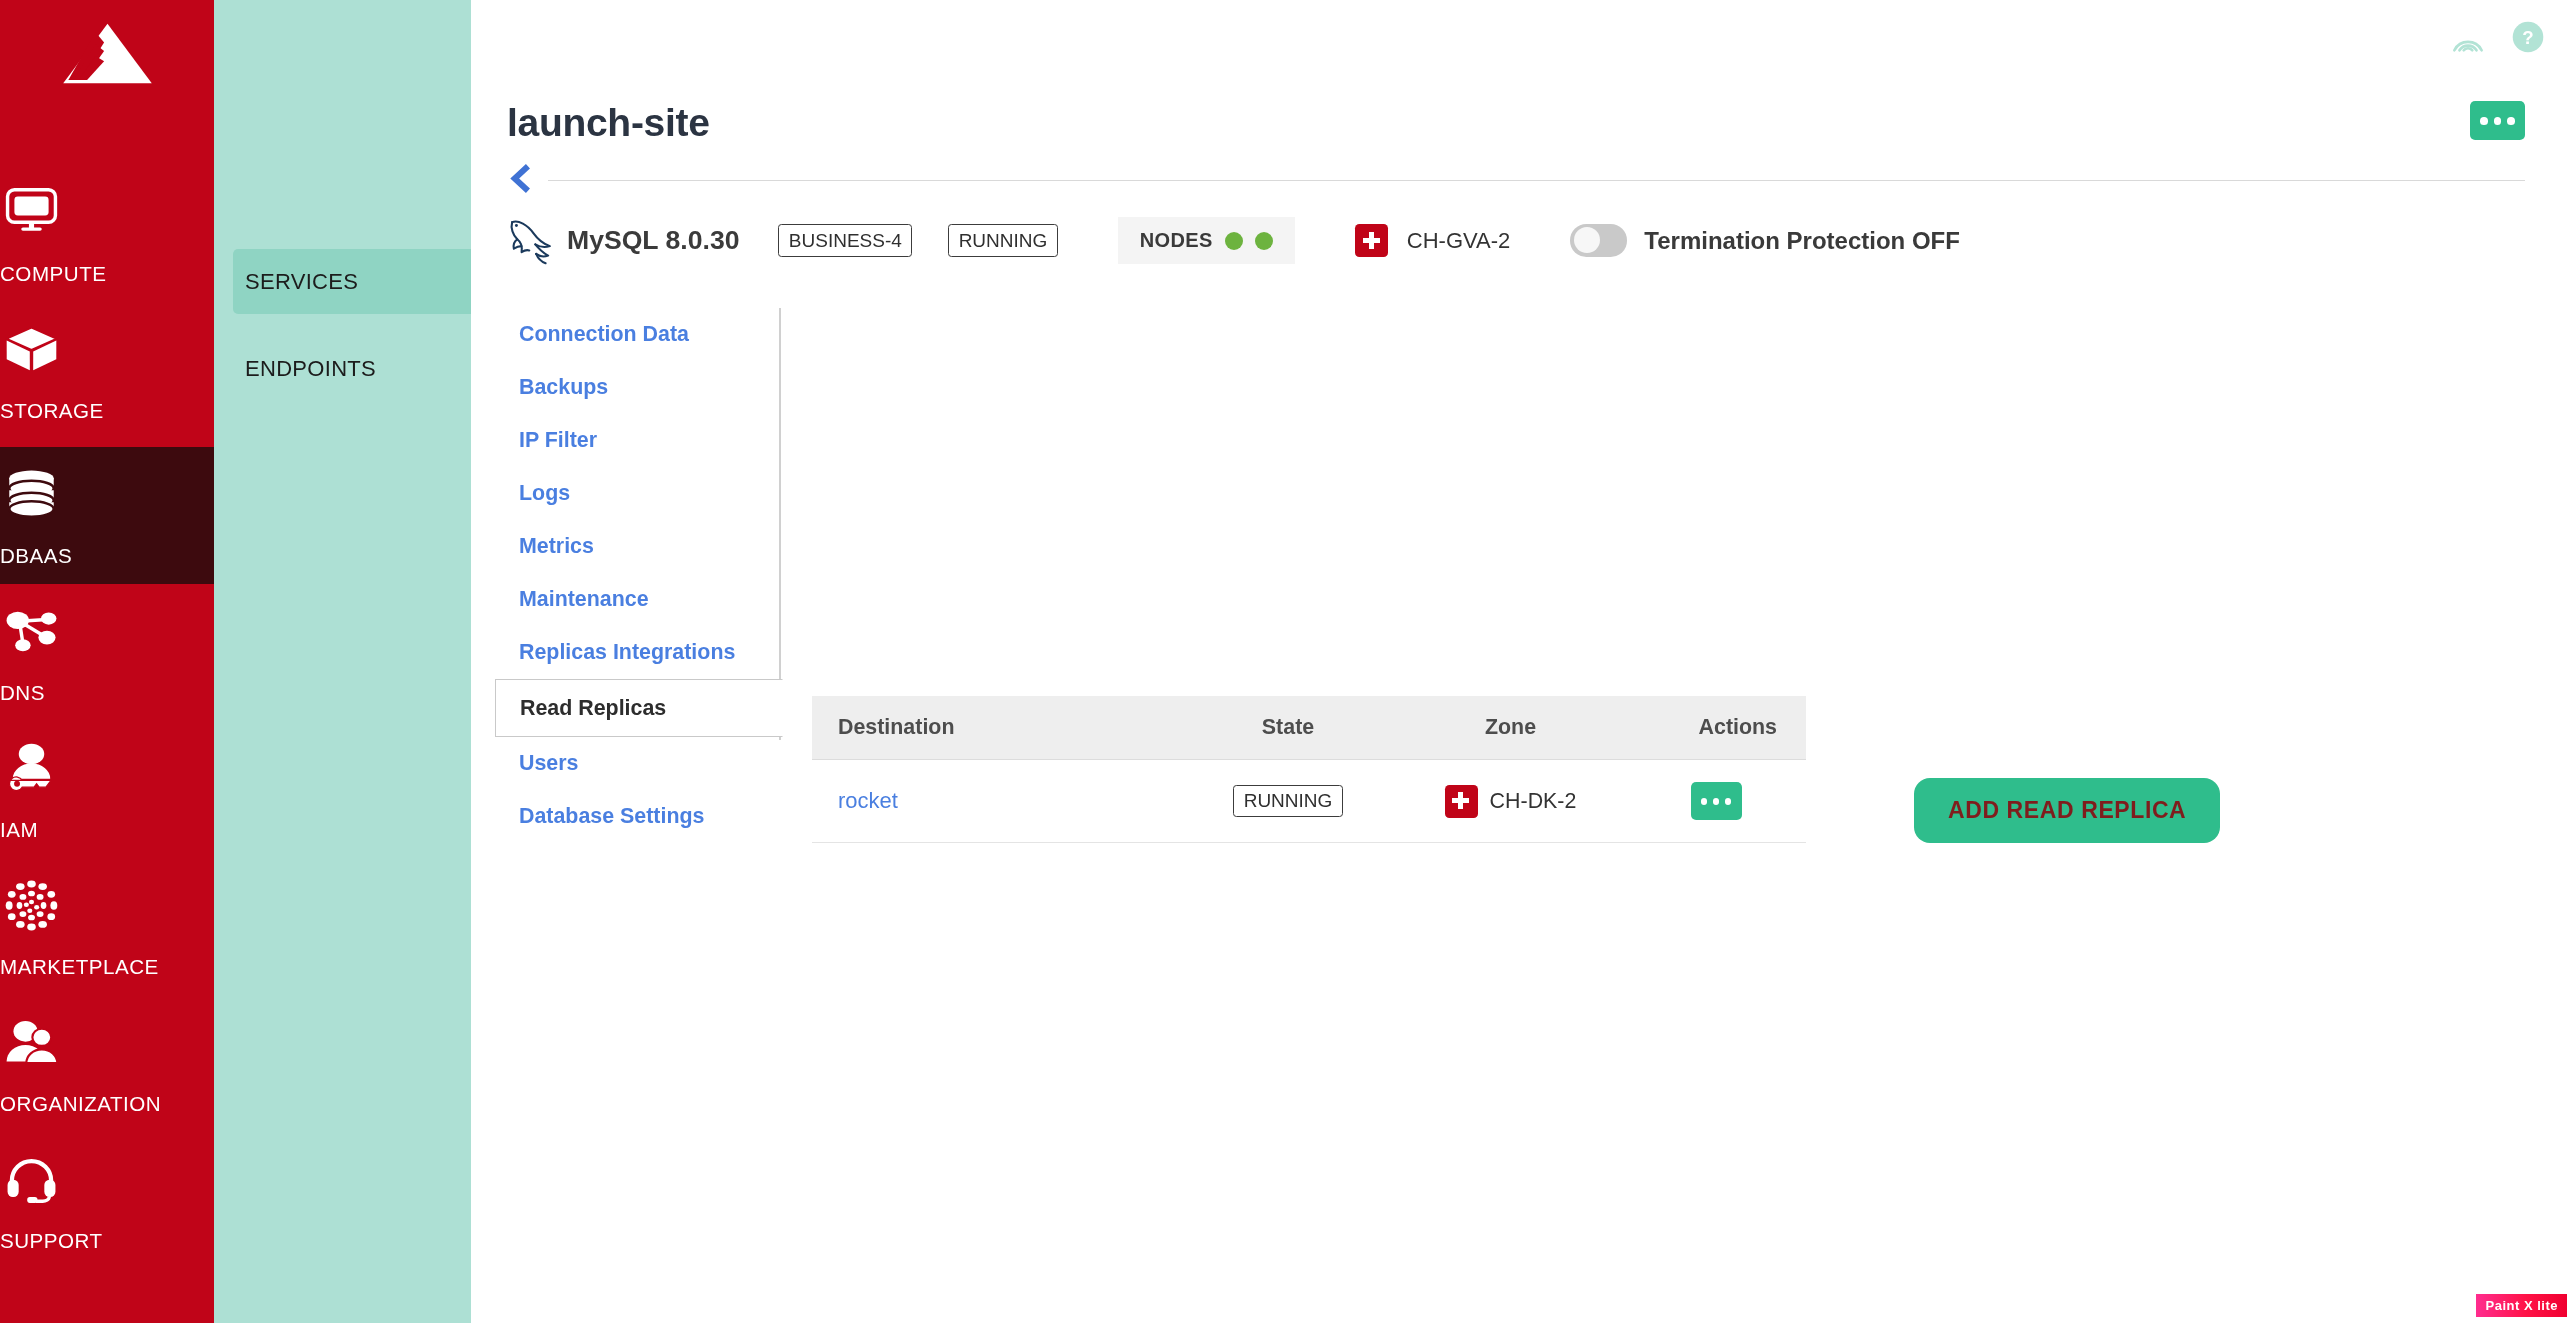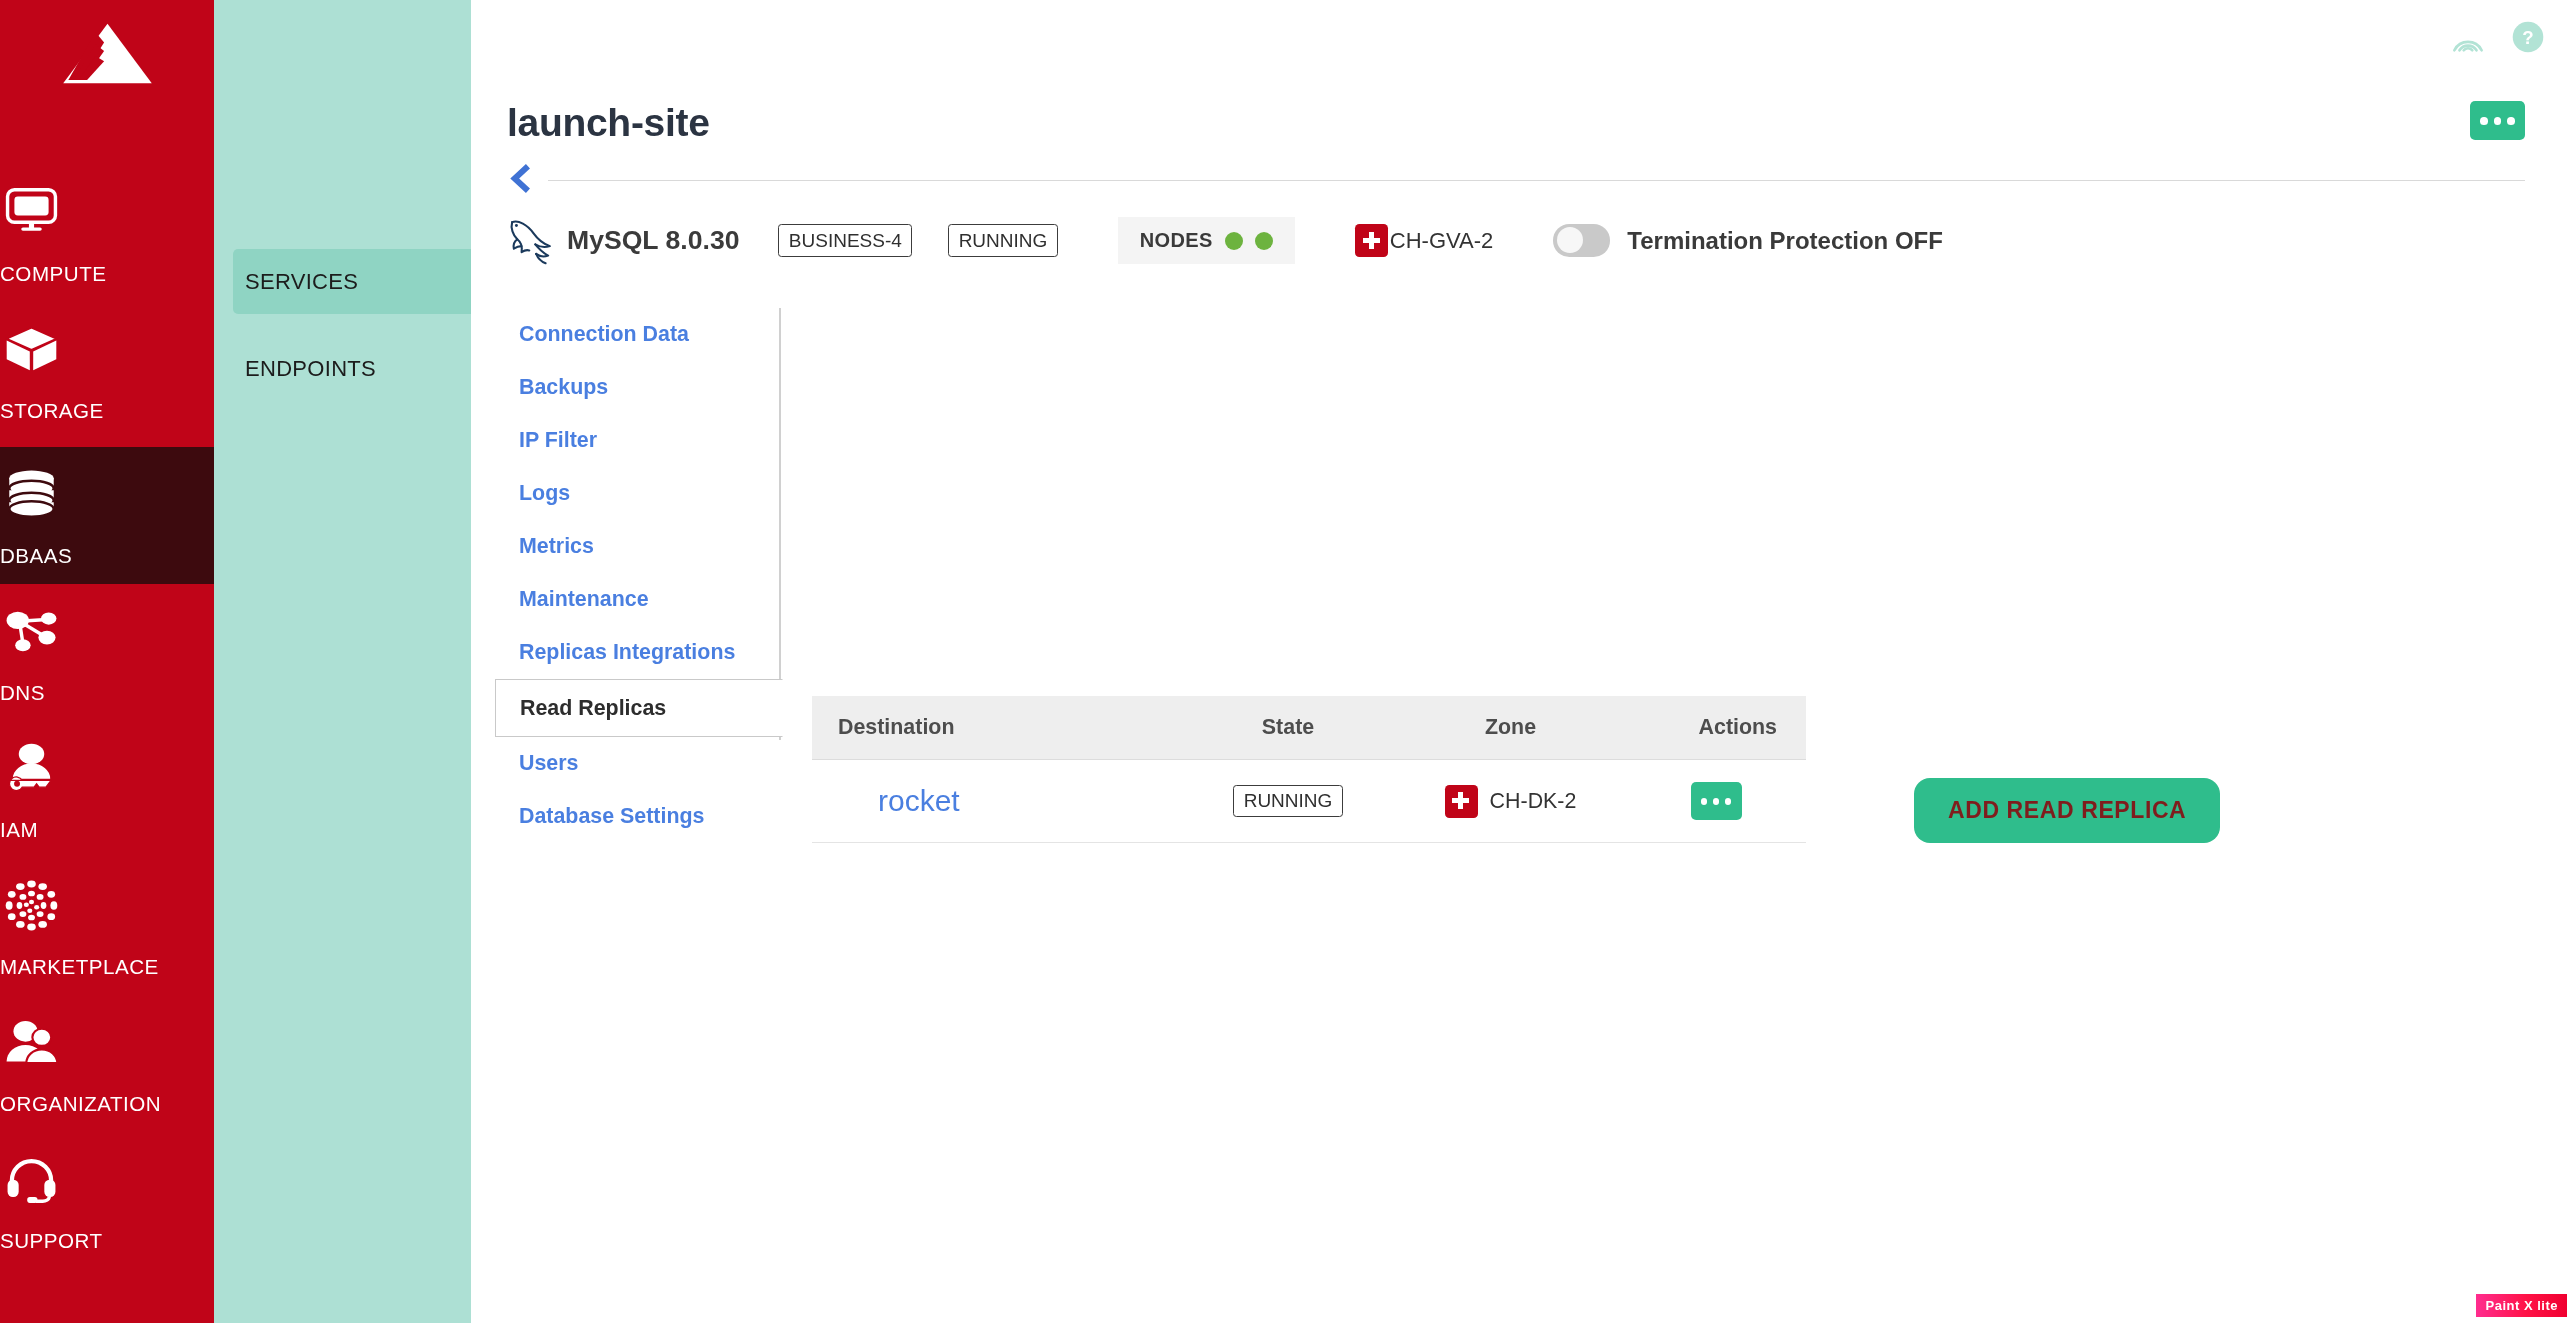--- a/index.html
+++ b/index.html
@@ -73,21 +73,21 @@
     border: 1.7px solid #3c3c3c; border-radius: 3.4px; padding: 4.3px 9.4px;
     font-size: 19px; color: #2f2f2f; white-space: nowrap; background: #fff;
   }
   .gap-42 { width: 36px; flex: 0 0 36px; }
   .gap-70 { width: 60px; flex: 0 0 60px; }
   .nodes-box {
     background: #f4f4f4; padding: 12px 22px; display: flex; align-items: center; gap: 12px;
   }
   .nodes-label { font-size: 20px; font-weight: bold; color: #3a3a3a; letter-spacing: 0.4px; }
   .node-dot { width: 18px; height: 18px; border-radius: 50%; background: #6db33f; display: block; }
-  .zone-chip { display: flex; align-items: center; gap: 2px; }
+  .zone-chip { display: flex; align-items: center; gap: 19px; }
   .flag-ch {
     width: 33px; height: 33px; background: #c00418; border-radius: 4.3px;
     position: relative; flex: 0 0 33px;
   }
   .flag-ch::before, .flag-ch::after {
     content: ""; position: absolute; background: #fff;
   }
   .flag-ch::before { width: 17px; height: 5.1px; left: 7.7px; top: 13.7px; }
   .flag-ch::after  { width: 5.1px; height: 17px; left: 13.7px; top: 7.7px; }
   .zone-text { font-size: 22px; color: #333; white-space: nowrap; }
@@ -125,21 +125,21 @@
   table.rr thead th {
     background: #eeeeee; font-size: 21.4px; color: #4d4d4d; font-weight: bold;
     padding: 19px 4px; text-align: center; border-bottom: 1.7px solid #dcdcdc;
   }
   table.rr thead th.col-dest { text-align: left; padding-left: 26px; width: 369px; }
   table.rr thead th.col-state { width: 214px; }
   table.rr thead th.col-zone { width: 231px; }
   table.rr thead th.col-actions { width: 180px; padding-right: 29px; text-align: right; }
   table.rr tbody td { padding: 22px 0; border-bottom: 1.7px solid #e4e4e4; text-align: center; vertical-align: middle; }
   table.rr tbody td.cell-dest { text-align: left; padding-left: 26px; }
-  .dest-link { color: #4a7fe0; font-size: 30px; text-decoration: none; cursor: pointer; margin-left: 40px; }
+  .dest-link { color: #4a7fe0; font-size: 22px; text-decoration: none; cursor: pointer; }
   .state-cell { display: inline-block; }
   .zone-cell { display: flex; align-items: center; justify-content: center; gap: 12px; }
   .zone-cell .zone-text { font-size: 21.4px; }
   td.cell-actions { text-align: right; padding-right: 29px; }
   .row-kebab {
     width: 51px; height: 38px; background: #2fbd8c; border-radius: 5.1px;
     display: inline-flex; align-items: center; justify-content: center; gap: 5.1px;
     cursor: pointer; border: none;
   }
   .row-kebab i { width: 6.9px; height: 6.9px; background: #fff; border-radius: 50%; display: block; }

